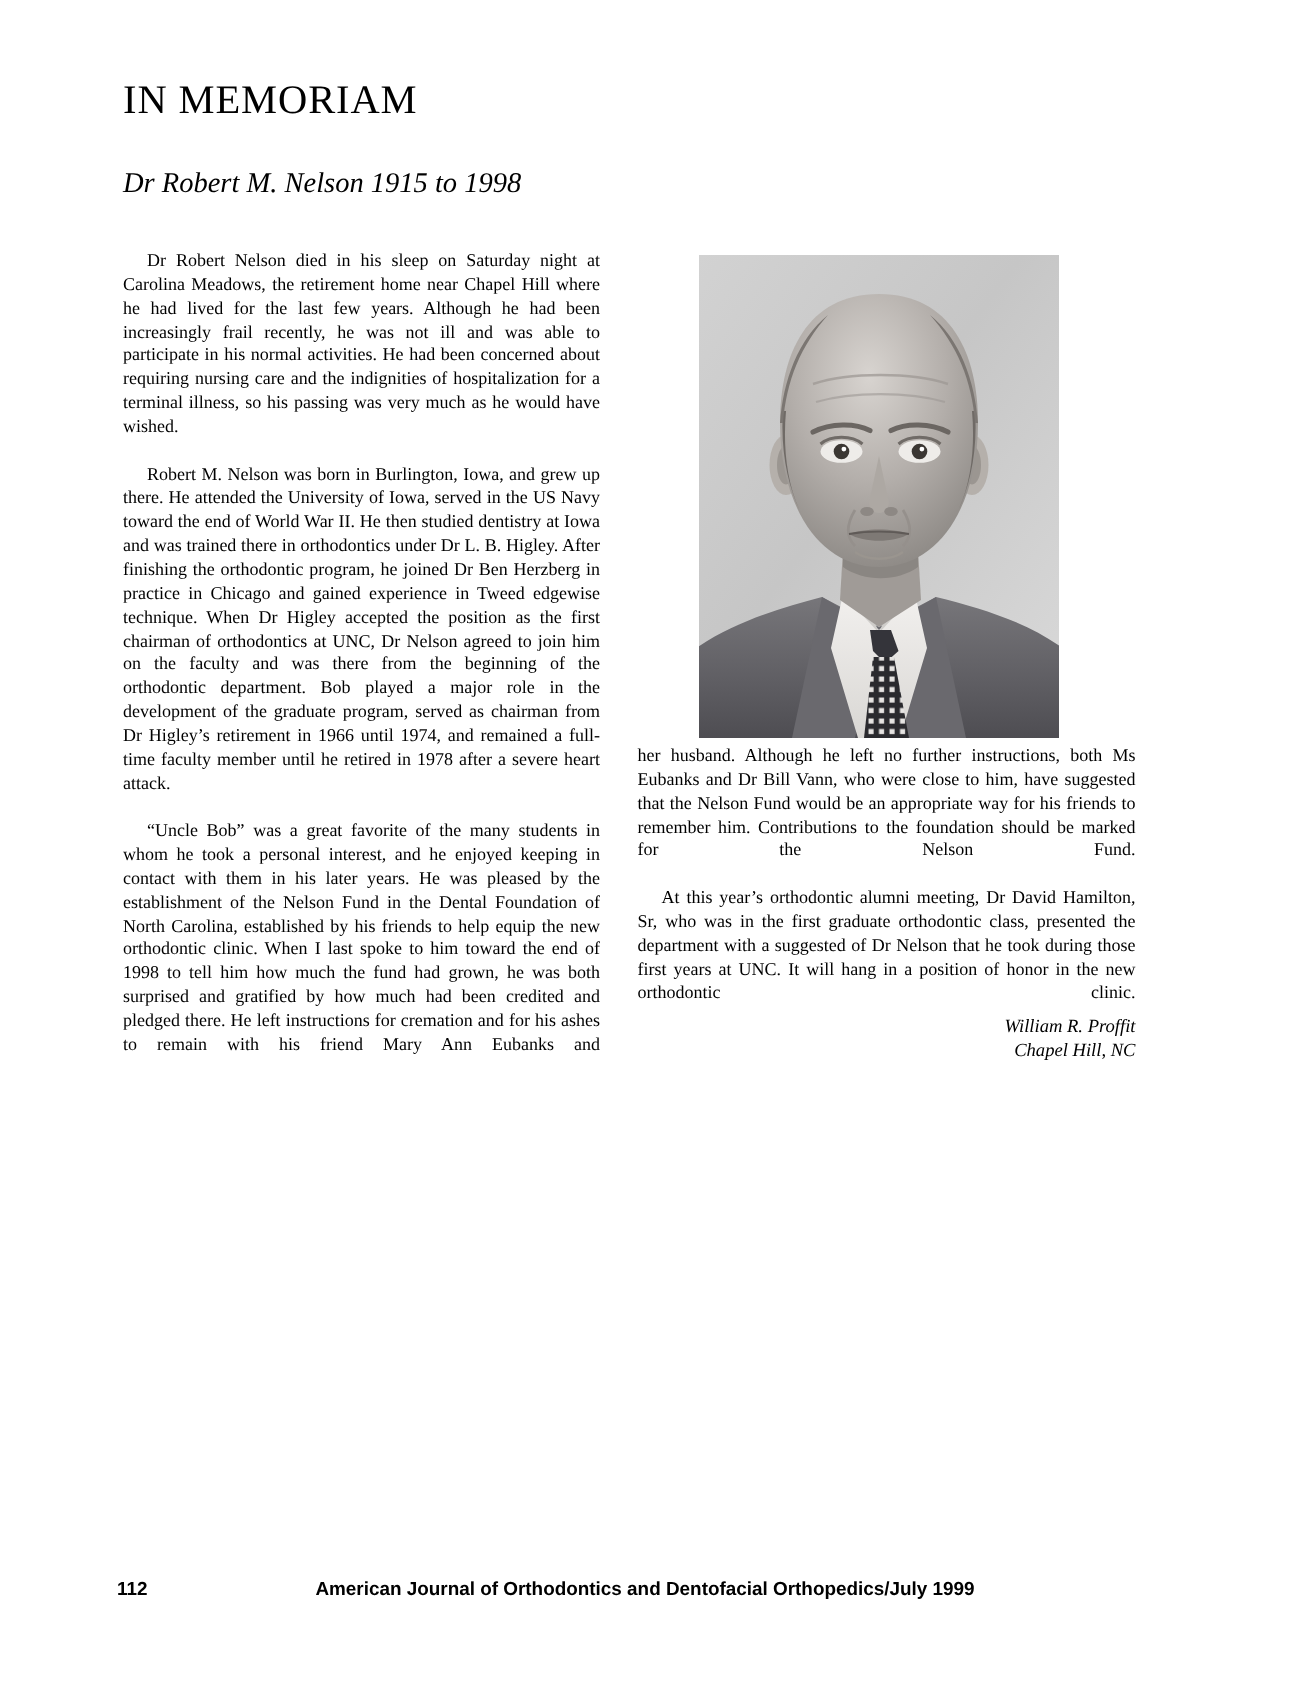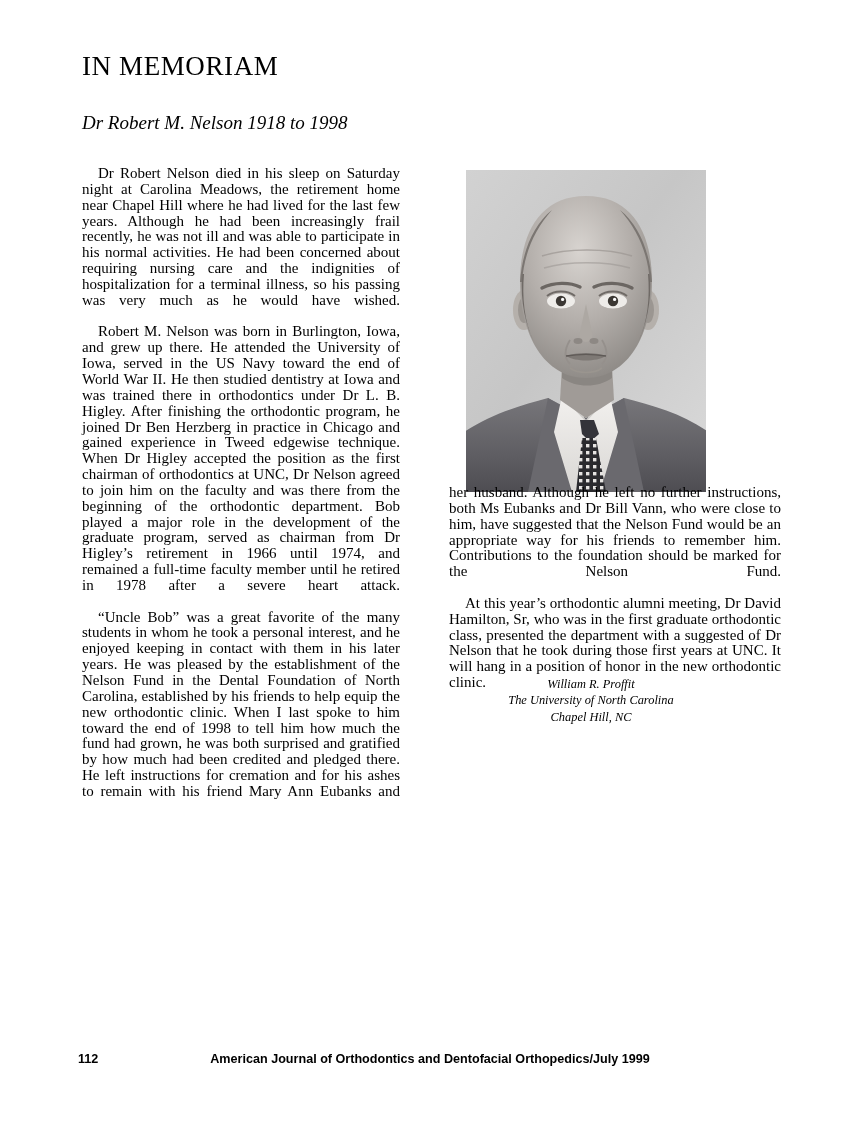--- a/index.html
+++ b/index.html
@@ -40,36 +40,35 @@
     font-size: 19px;
     font-style: italic;
     font-weight: normal;
     margin: 0;
     white-space: nowrap;
   }
 
   
   .column {
     position: absolute;
-    font-size: 15px;
+    font-size: 12px;
     line-height: 15.85px;
     text-align: justify;
     text-justify: inter-word;
     hyphens: manual;
   }
   #column-left {
     left: 82px;
     top: 166px;
     width: 318px;
   }
   #column-right {
     left: 425px;
-    top: 485px;
+    top: 496px;
     width: 332px;
-    margin-left: 24px;
   }
   .column p {
     margin: 0;
     text-indent: 16px;
   }
   .column p.no-indent {
     text-indent: 0;
   }
 
   
@@ -99,21 +98,21 @@
   #signature-block {
     position: absolute;
     left: 425px;
     top: 676px;
     width: 332px;
     text-align: right;
     font-style: italic;
     font-size: 12.4px;
     line-height: 16.4px;
   }
-  #signature-block div { white-space: nowrap; text-align: center; }
+  #signature-block div { white-space: nowrap; }
 
   
   #page-footer {
     position: absolute;
     left: 0;
     top: 1028px;
     width: 866px;
     height: 20px;
     font-family: "Liberation Sans", "DejaVu Sans", sans-serif;
     font-weight: bold;
@@ -135,21 +134,21 @@
     box-sizing: border-box;
   }
 </style>
 </head>
 <body>
 
 <div class="page">
 
   <h1 id="page-title">IN MEMORIAM</h1>
 
-  <h2 id="page-subtitle">Dr Robert M. Nelson 1918 to 1998</h2>
+  <h2 id="page-subtitle">Dr Robert M. Nelson 1915 to 1998</h2>
 
   <div id="portrait-photo">
     <svg viewBox="0 0 240 322" preserveAspectRatio="none">
       <defs>
         <linearGradient id="bgGrad" x1="0" y1="0" x2="1" y2="1">
           <stop offset="0%" stop-color="#d2d2d2"></stop>
           <stop offset="45%" stop-color="#c6c6c6"></stop>
           <stop offset="100%" stop-color="#dadada"></stop>
         </linearGradient>
         <radialGradient id="headGrad" cx="45%" cy="30%" r="72%">
@@ -240,21 +239,20 @@
     <p>“Uncle Bob” was a great favorite of the many students in whom he took a personal interest, and he enjoyed keeping in contact with them in his later years. He was pleased by the establishment of the Nelson Fund in the Dental Foundation of North Carolina, established by his friends to help equip the new orthodontic clinic. When I last spoke to him toward the end of 1998 to tell him how much the fund had grown, he was both surprised and gratified by how much had been credited and pledged there. He left instructions for cremation and for his ashes to remain with his friend Mary Ann Eubanks and</p>
   </div>
 
   <div id="column-right" class="column">
     <p class="no-indent">her husband. Although he left no further instructions, both Ms Eubanks and Dr Bill Vann, who were close to him, have suggested that the Nelson Fund would be an appropriate way for his friends to remember him. Contributions to the foun­dation should be marked for the Nelson Fund.</p>
     <p>At this year’s orthodontic alumni meeting, Dr David Hamilton, Sr, who was in the first graduate orthodontic class, presented the department with a suggested of Dr Nelson that he took during those first years at UNC. It will hang in a position of honor in the new orthodontic clinic.</p>
   </div>
 
   <div id="signature-block">
     <div>William R. Proffit</div>
-    <div>The University of North Carolina</div>
     <div>Chapel Hill, NC</div>
   </div>
 
   <div id="page-footer">
     <span id="footer-page-number">112</span>
     <span id="footer-journal-line">American Journal of Orthodontics and Dentofacial Orthopedics/July 1999</span>
   </div>
 
 </div>
 

